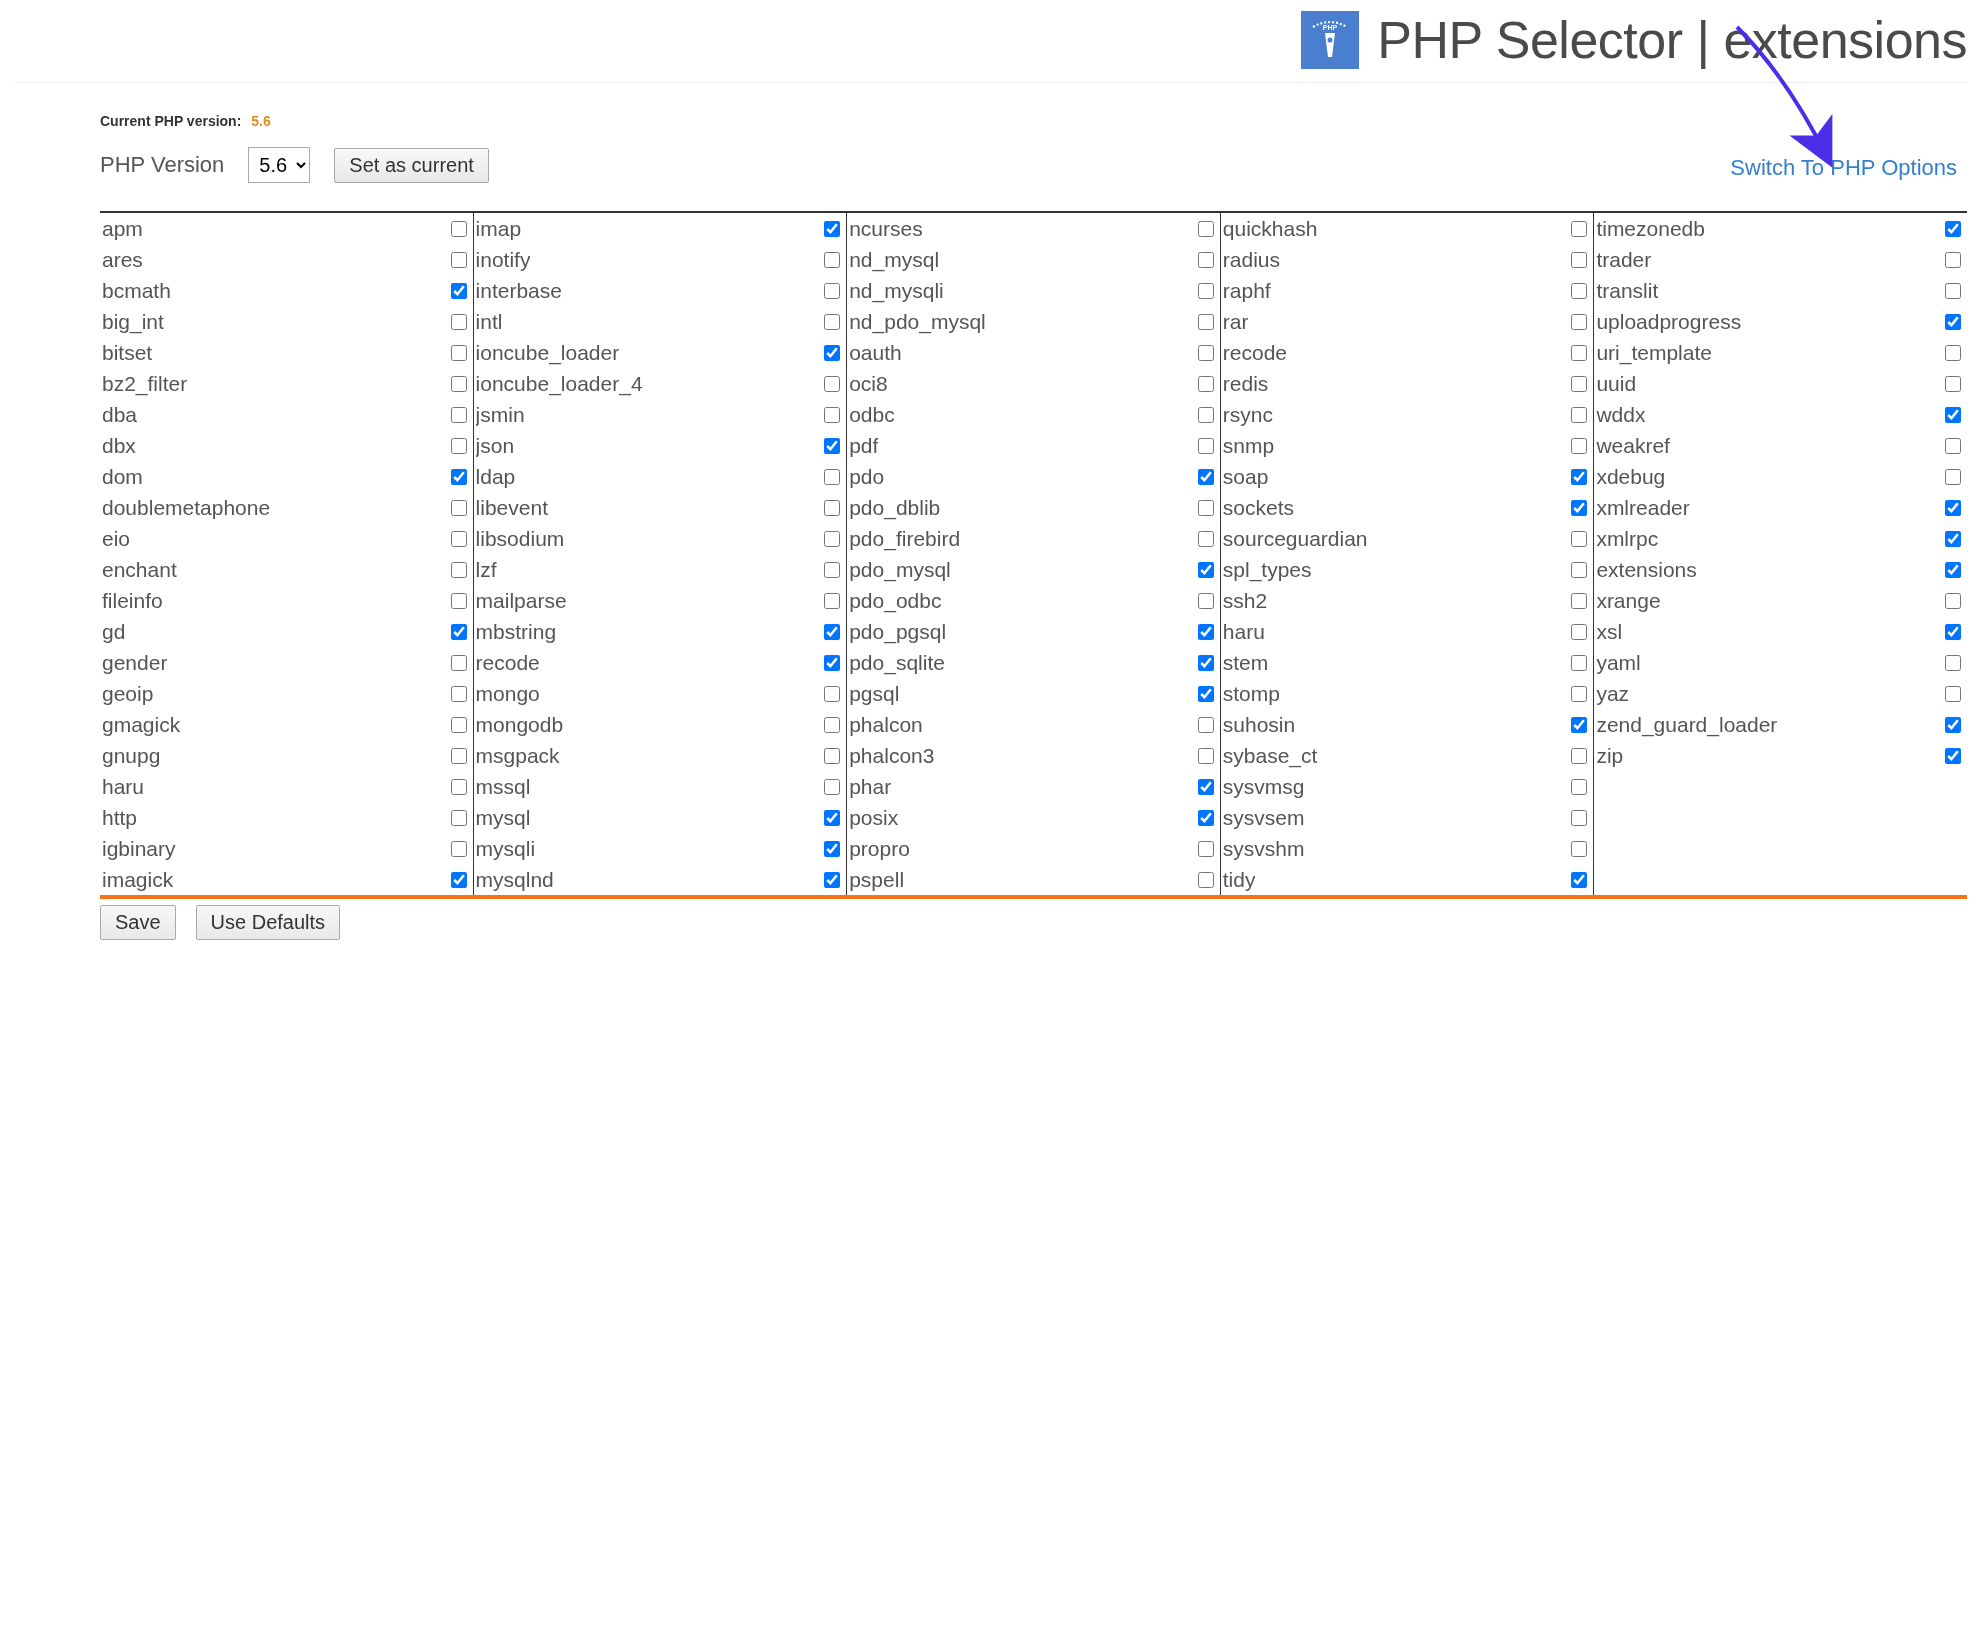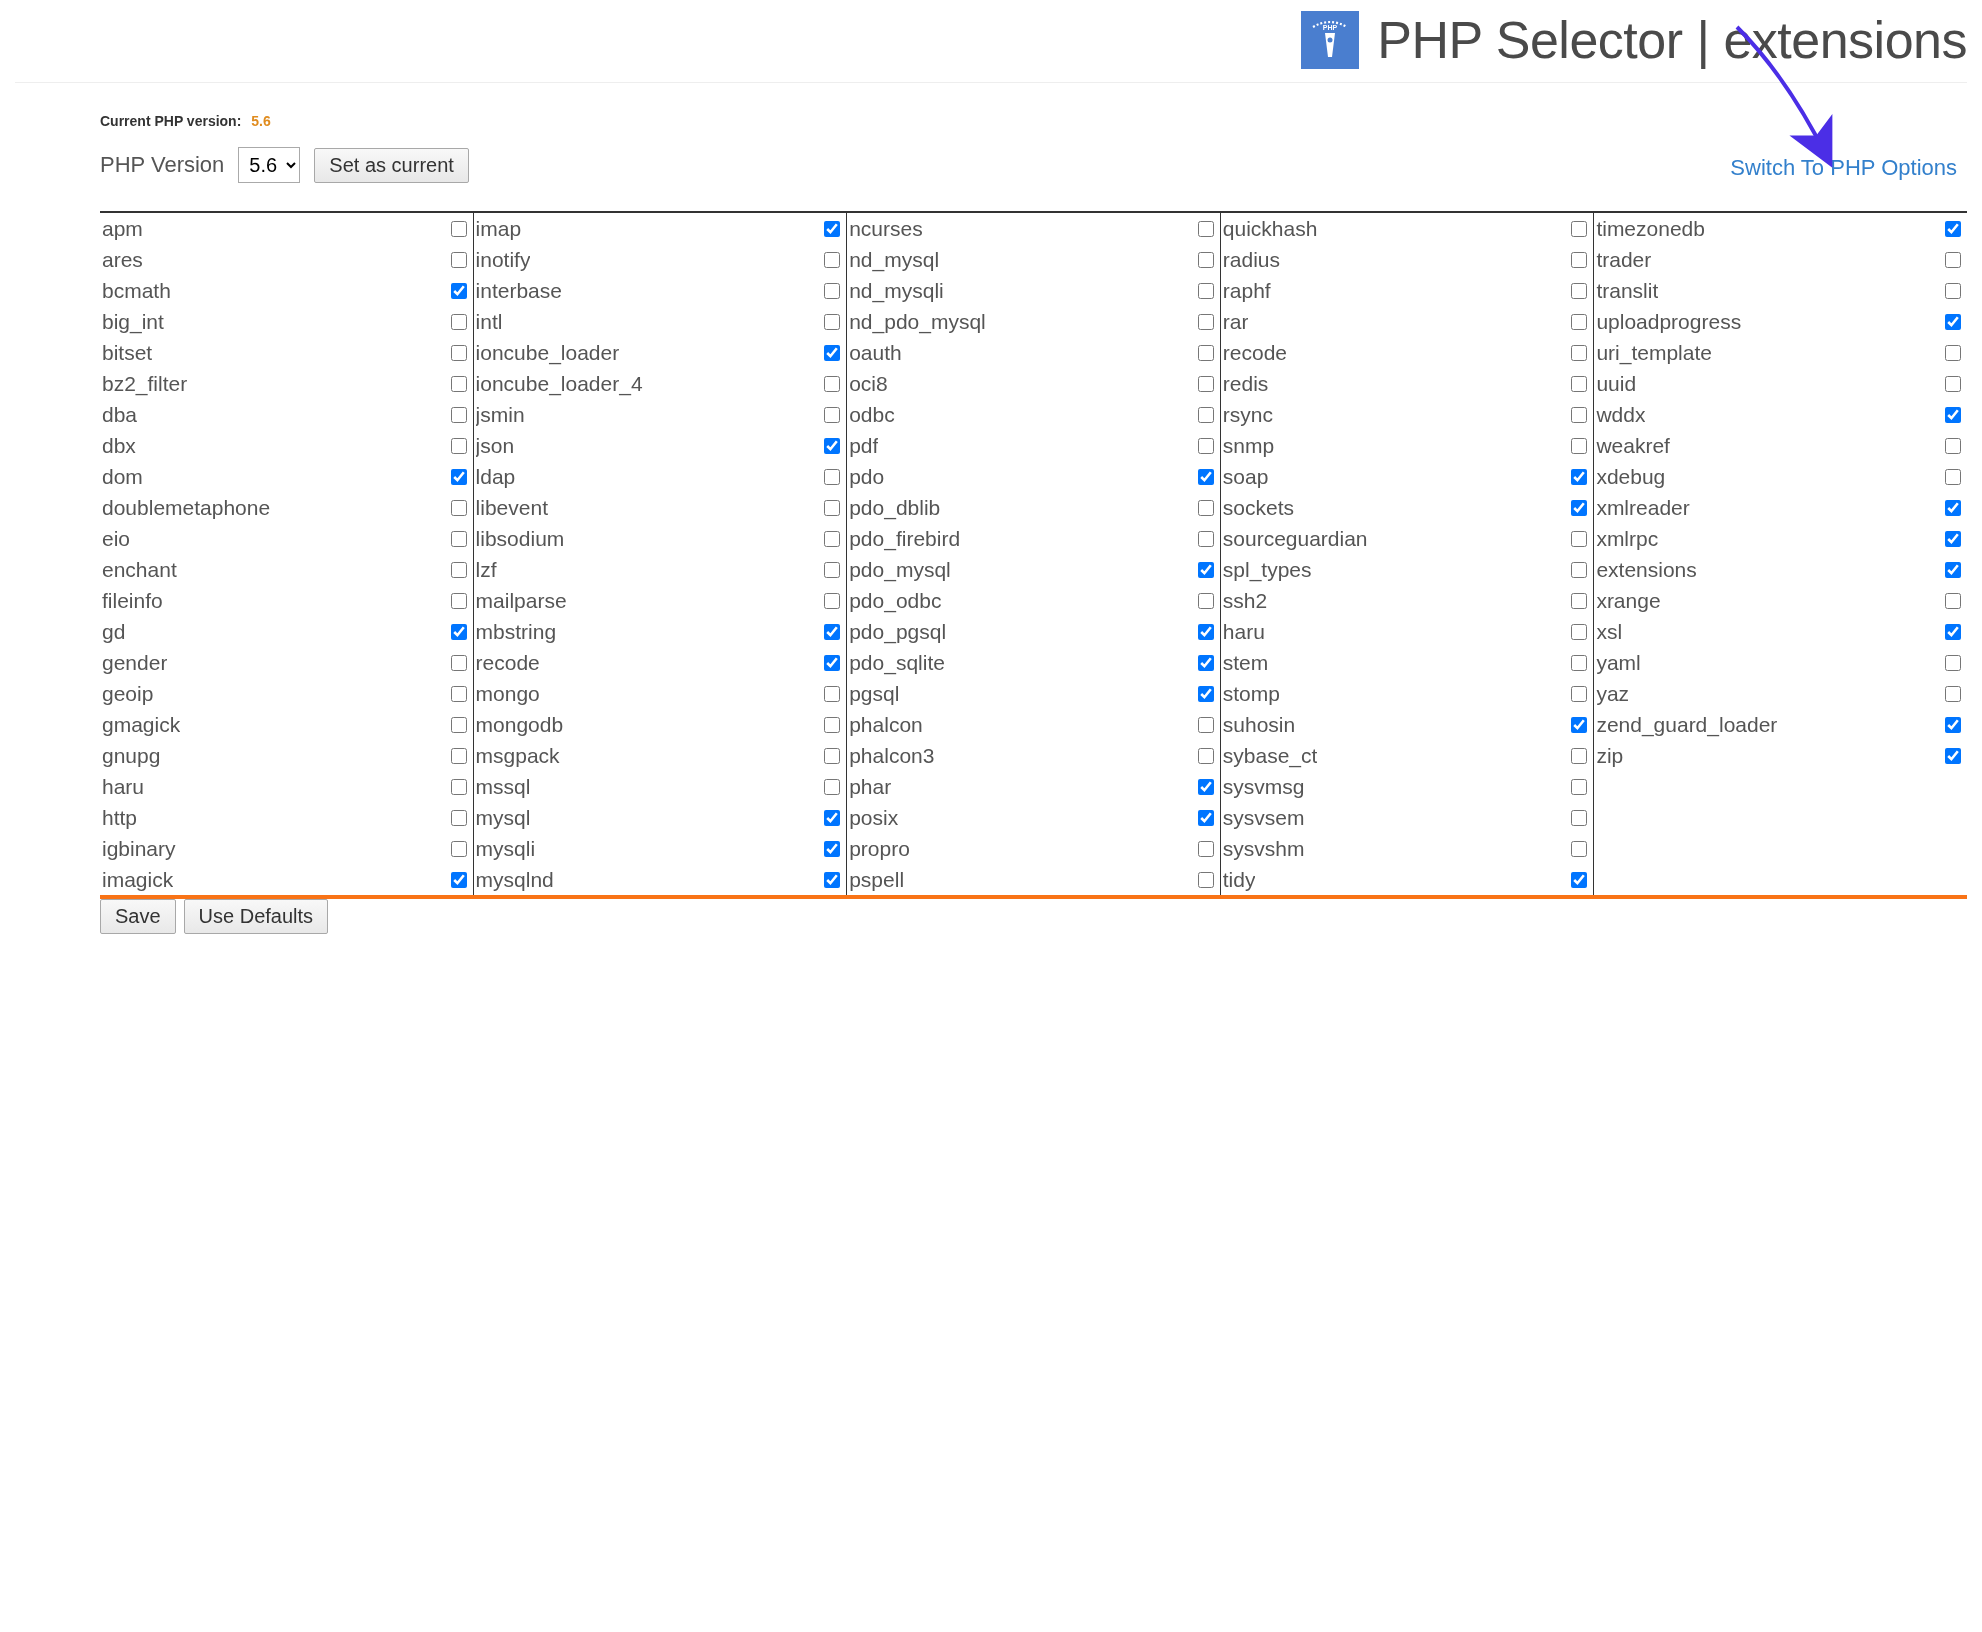--- a/index.html
+++ b/index.html
@@ -40,21 +40,21 @@
     }
     .current-version {
       font-size: 14px;
       margin-bottom: 18px;
     }
     .current-version .label { font-weight: 700; color: #333; }
     .current-version .value { font-weight: 700; color: #e08c1f; margin-left: 6px; }
     .version-row {
       display: flex;
       align-items: center;
-      gap: 14px;
+      gap: 24px;
       margin-bottom: 28px;
       position: relative;
     }
     .version-row .vlabel { font-size: 22px; color: #555; }
     .version-select {
       font-size: 20px;
       padding: 4px 6px;
       border: 1px solid #aaa;
       background: #fff;
       height: 36px;
@@ -105,21 +105,22 @@
       overflow: hidden;
     }
     .ext-check {
       width: 16px;
       height: 16px;
       flex-shrink: 0;
       margin-left: 4px;
     }
     .action-row {
       display: flex;
-      gap: 8px;
+      gap: 20px;
+      margin-top: 6px;
     }
     .arrow-annotation {
       position: absolute;
       pointer-events: none;
     }
   </style>
 </head>
 <body>
 
 <div class="header">

